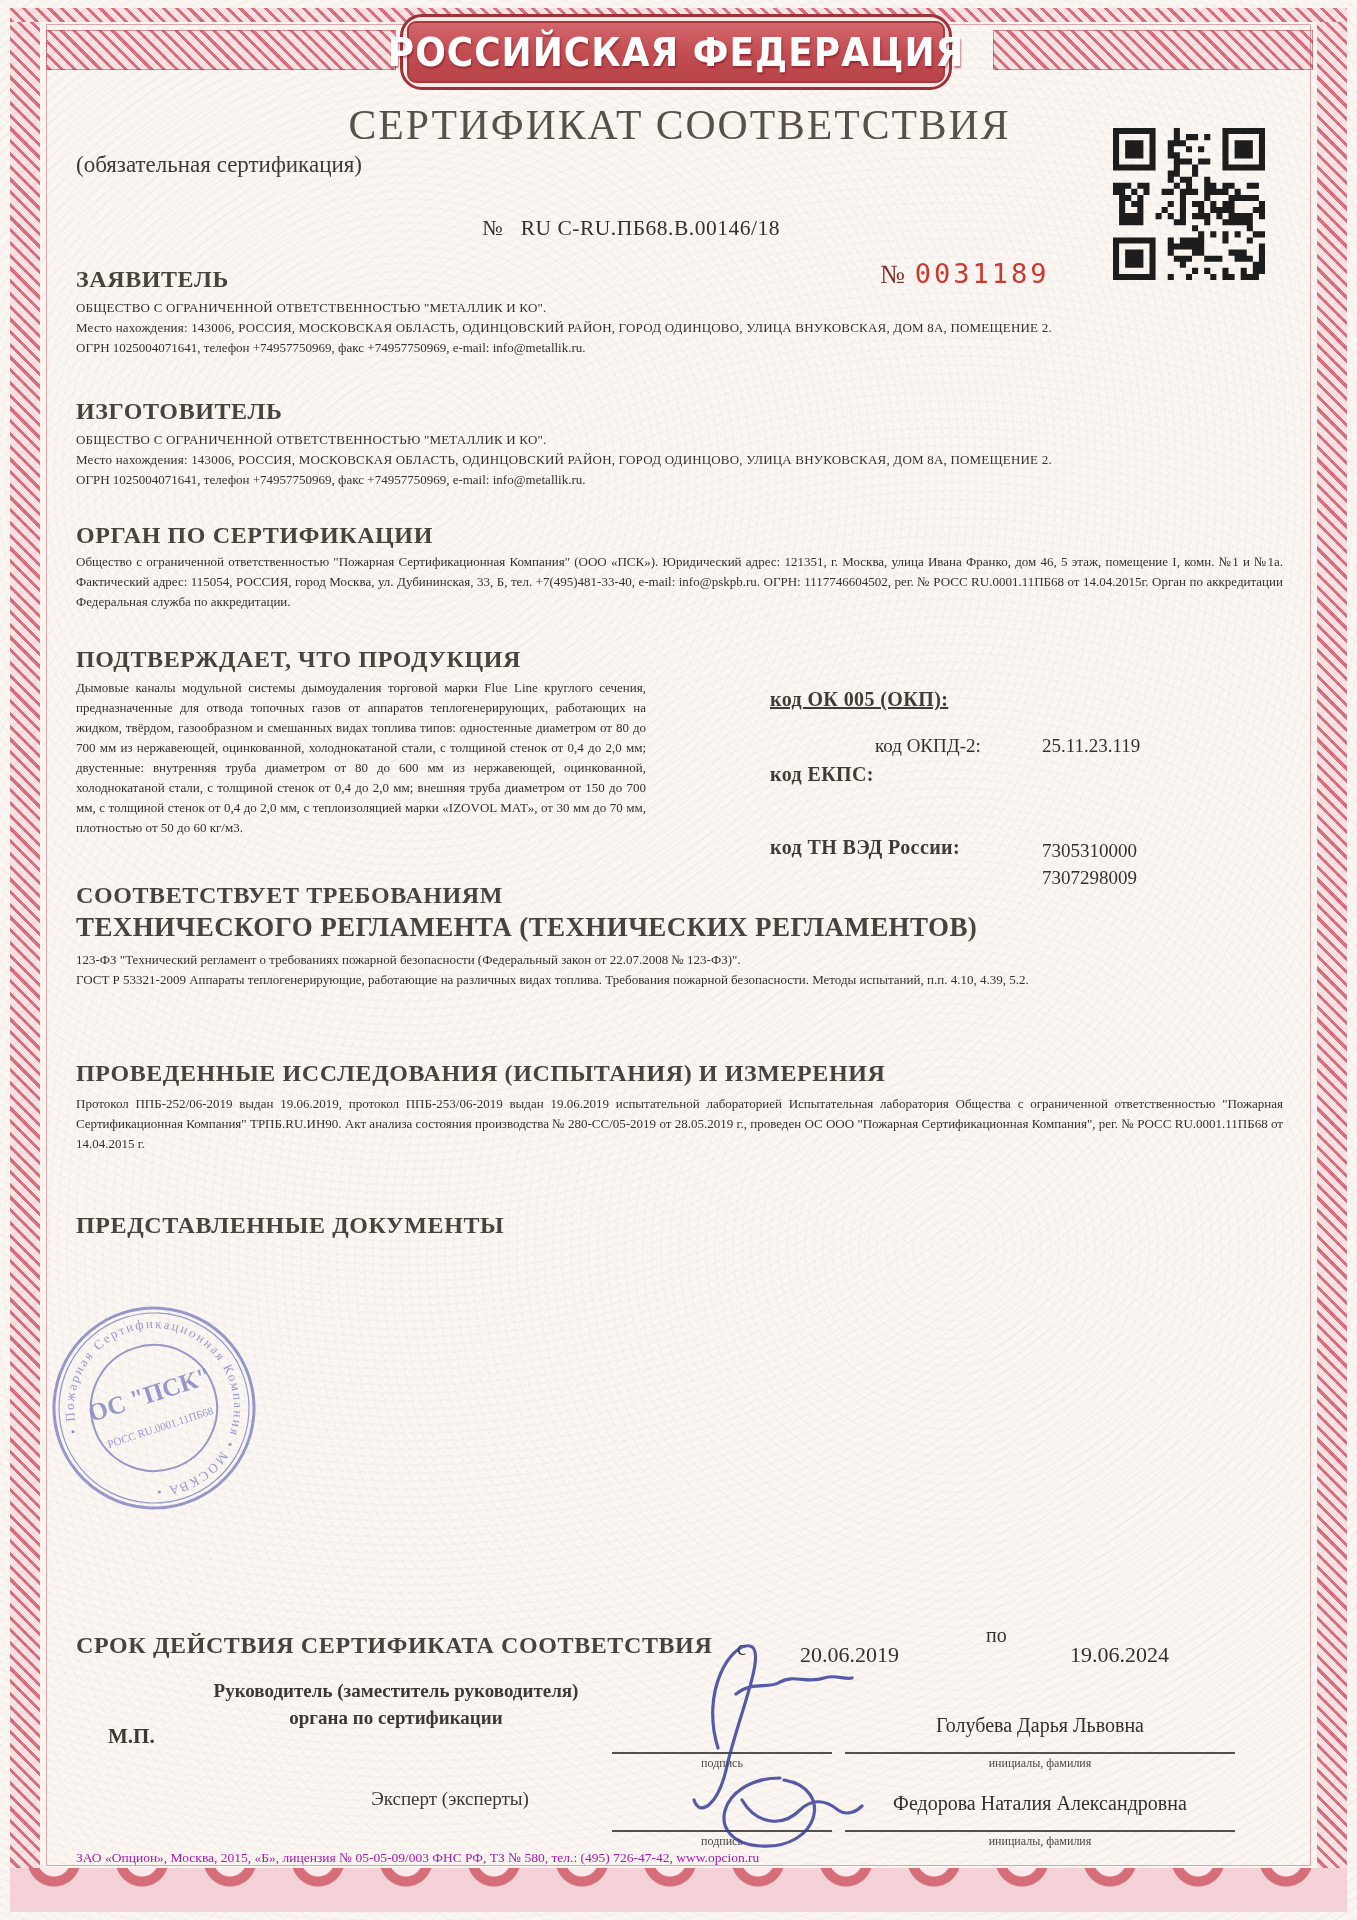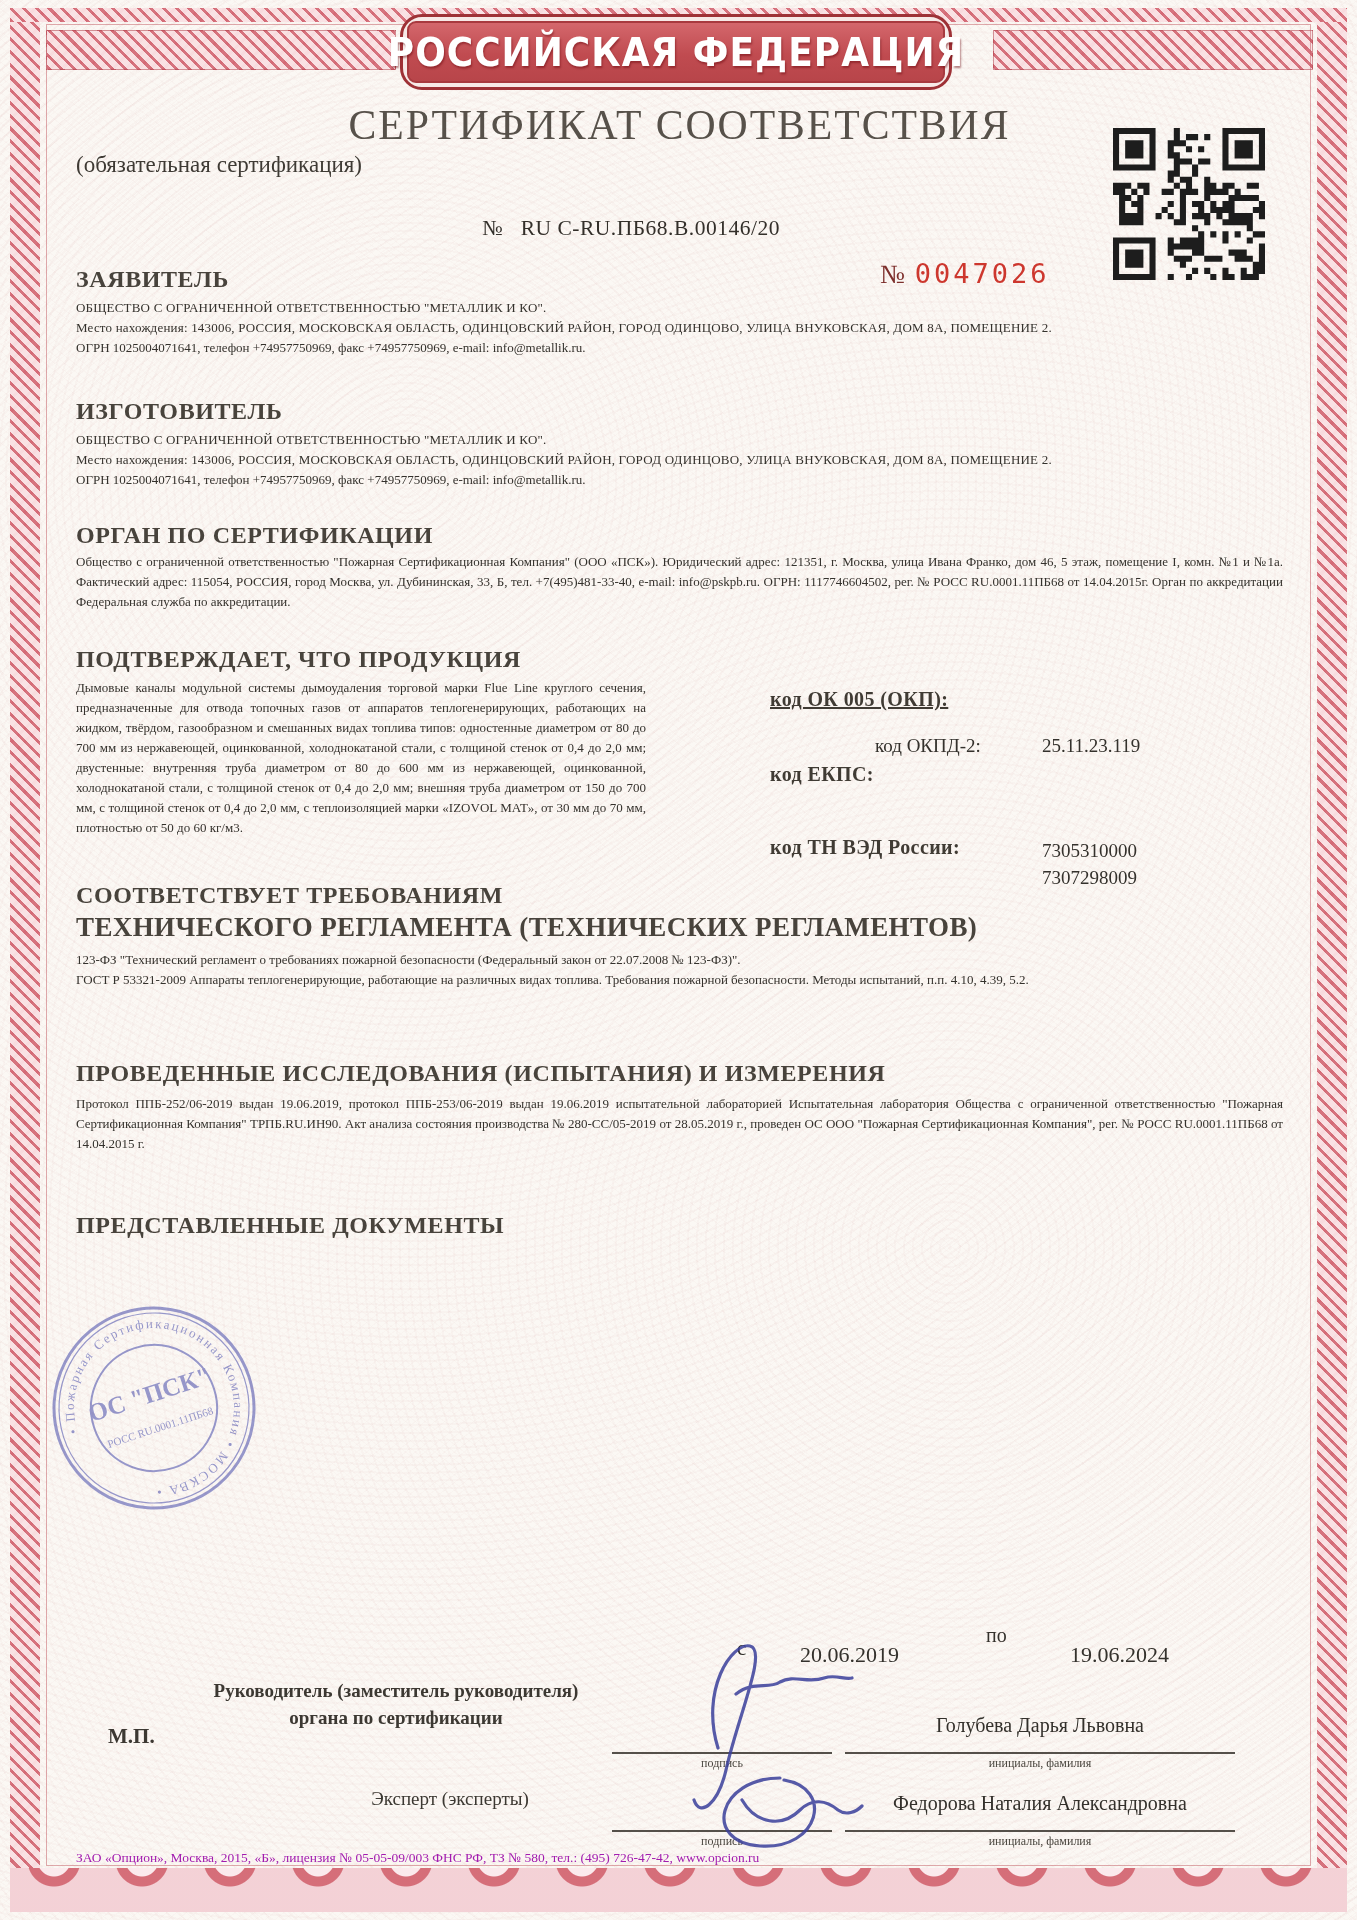--- a/index.html
+++ b/index.html
@@ -84,26 +84,26 @@
   <div class="abs subtitle">(обязательная сертификация)</div>
 
   <div class="abs" style="left:1113px;top:128px;width:152px;height:152px;">
     <svg id="qr-svg" viewBox="0 0 150 150" width="152" height="152">
         <path d="M0,0h6v6h-6zM6,0h6v6h-6zM12,0h6v6h-6zM18,0h6v6h-6zM24,0h6v6h-6zM30,0h6v6h-6zM36,0h6v6h-6zM0,6h6v6h-6zM36,6h6v6h-6zM0,12h6v6h-6zM12,12h6v6h-6zM18,12h6v6h-6zM24,12h6v6h-6zM36,12h6v6h-6zM0,18h6v6h-6zM12,18h6v6h-6zM18,18h6v6h-6zM24,18h6v6h-6zM36,18h6v6h-6zM0,24h6v6h-6zM12,24h6v6h-6zM18,24h6v6h-6zM24,24h6v6h-6zM36,24h6v6h-6zM0,30h6v6h-6zM36,30h6v6h-6zM0,36h6v6h-6zM6,36h6v6h-6zM12,36h6v6h-6zM18,36h6v6h-6zM24,36h6v6h-6zM30,36h6v6h-6zM36,36h6v6h-6zM108,0h6v6h-6zM114,0h6v6h-6zM120,0h6v6h-6zM126,0h6v6h-6zM132,0h6v6h-6zM138,0h6v6h-6zM144,0h6v6h-6zM108,6h6v6h-6zM144,6h6v6h-6zM108,12h6v6h-6zM120,12h6v6h-6zM126,12h6v6h-6zM132,12h6v6h-6zM144,12h6v6h-6zM108,18h6v6h-6zM120,18h6v6h-6zM126,18h6v6h-6zM132,18h6v6h-6zM144,18h6v6h-6zM108,24h6v6h-6zM120,24h6v6h-6zM126,24h6v6h-6zM132,24h6v6h-6zM144,24h6v6h-6zM108,30h6v6h-6zM144,30h6v6h-6zM108,36h6v6h-6zM114,36h6v6h-6zM120,36h6v6h-6zM126,36h6v6h-6zM132,36h6v6h-6zM138,36h6v6h-6zM144,36h6v6h-6zM0,108h6v6h-6zM6,108h6v6h-6zM12,108h6v6h-6zM18,108h6v6h-6zM24,108h6v6h-6zM30,108h6v6h-6zM36,108h6v6h-6zM0,114h6v6h-6zM36,114h6v6h-6zM0,120h6v6h-6zM12,120h6v6h-6zM18,120h6v6h-6zM24,120h6v6h-6zM36,120h6v6h-6zM0,126h6v6h-6zM12,126h6v6h-6zM18,126h6v6h-6zM24,126h6v6h-6zM36,126h6v6h-6zM0,132h6v6h-6zM12,132h6v6h-6zM18,132h6v6h-6zM24,132h6v6h-6zM36,132h6v6h-6zM0,138h6v6h-6zM36,138h6v6h-6zM0,144h6v6h-6zM6,144h6v6h-6zM12,144h6v6h-6zM18,144h6v6h-6zM24,144h6v6h-6zM30,144h6v6h-6zM36,144h6v6h-6zM60,0h6v6h-6zM60,6h6v6h-6zM72,6h6v6h-6zM78,6h6v6h-6zM90,6h6v6h-6zM54,12h6v6h-6zM60,12h6v6h-6zM66,12h6v6h-6zM54,18h6v6h-6zM72,18h6v6h-6zM84,18h6v6h-6zM54,24h6v6h-6zM60,24h6v6h-6zM60,30h6v6h-6zM66,30h6v6h-6zM72,30h6v6h-6zM84,30h6v6h-6zM90,30h6v6h-6zM60,36h6v6h-6zM78,36h6v6h-6zM54,42h6v6h-6zM60,42h6v6h-6zM78,42h6v6h-6zM54,48h6v6h-6zM66,48h6v6h-6zM72,48h6v6h-6zM90,48h6v6h-6zM0,54h6v6h-6zM6,54h6v6h-6zM12,54h6v6h-6zM24,54h6v6h-6zM30,54h6v6h-6zM60,54h6v6h-6zM72,54h6v6h-6zM90,54h6v6h-6zM96,54h6v6h-6zM108,54h6v6h-6zM114,54h6v6h-6zM132,54h6v6h-6zM138,54h6v6h-6zM0,60h6v6h-6zM6,60h6v6h-6zM18,60h6v6h-6zM30,60h6v6h-6zM48,60h6v6h-6zM54,60h6v6h-6zM66,60h6v6h-6zM72,60h6v6h-6zM78,60h6v6h-6zM90,60h6v6h-6zM96,60h6v6h-6zM102,60h6v6h-6zM108,60h6v6h-6zM120,60h6v6h-6zM6,66h6v6h-6zM12,66h6v6h-6zM24,66h6v6h-6zM66,66h6v6h-6zM90,66h6v6h-6zM114,66h6v6h-6zM120,66h6v6h-6zM126,66h6v6h-6zM132,66h6v6h-6zM138,66h6v6h-6zM6,72h6v6h-6zM18,72h6v6h-6zM24,72h6v6h-6zM54,72h6v6h-6zM66,72h6v6h-6zM78,72h6v6h-6zM84,72h6v6h-6zM96,72h6v6h-6zM108,72h6v6h-6zM114,72h6v6h-6zM144,72h6v6h-6zM6,78h6v6h-6zM24,78h6v6h-6zM48,78h6v6h-6zM66,78h6v6h-6zM84,78h6v6h-6zM96,78h6v6h-6zM102,78h6v6h-6zM108,78h6v6h-6zM114,78h6v6h-6zM138,78h6v6h-6zM144,78h6v6h-6zM6,84h6v6h-6zM12,84h6v6h-6zM18,84h6v6h-6zM24,84h6v6h-6zM42,84h6v6h-6zM54,84h6v6h-6zM66,84h6v6h-6zM78,84h6v6h-6zM84,84h6v6h-6zM90,84h6v6h-6zM102,84h6v6h-6zM114,84h6v6h-6zM120,84h6v6h-6zM126,84h6v6h-6zM132,84h6v6h-6zM144,84h6v6h-6zM6,90h6v6h-6zM12,90h6v6h-6zM18,90h6v6h-6zM24,90h6v6h-6zM60,90h6v6h-6zM66,90h6v6h-6zM90,90h6v6h-6zM108,90h6v6h-6zM114,90h6v6h-6zM120,90h6v6h-6zM126,90h6v6h-6zM132,90h6v6h-6zM78,96h6v6h-6zM132,96h6v6h-6zM84,102h6v6h-6zM96,102h6v6h-6zM108,102h6v6h-6zM120,102h6v6h-6zM138,102h6v6h-6zM144,102h6v6h-6zM54,108h6v6h-6zM66,108h6v6h-6zM72,108h6v6h-6zM78,108h6v6h-6zM84,108h6v6h-6zM108,108h6v6h-6zM132,108h6v6h-6zM54,114h6v6h-6zM60,114h6v6h-6zM66,114h6v6h-6zM72,114h6v6h-6zM78,114h6v6h-6zM84,114h6v6h-6zM144,114h6v6h-6zM54,120h6v6h-6zM78,120h6v6h-6zM84,120h6v6h-6zM114,120h6v6h-6zM120,120h6v6h-6zM126,120h6v6h-6zM144,120h6v6h-6zM60,126h6v6h-6zM66,126h6v6h-6zM72,126h6v6h-6zM90,126h6v6h-6zM96,126h6v6h-6zM102,126h6v6h-6zM120,126h6v6h-6zM126,126h6v6h-6zM132,126h6v6h-6zM144,126h6v6h-6zM66,132h6v6h-6zM138,132h6v6h-6zM144,132h6v6h-6zM78,138h6v6h-6zM90,138h6v6h-6zM108,138h6v6h-6zM126,138h6v6h-6zM138,138h6v6h-6zM144,138h6v6h-6zM54,144h6v6h-6zM72,144h6v6h-6zM96,144h6v6h-6zM108,144h6v6h-6zM114,144h6v6h-6zM126,144h6v6h-6zM132,144h6v6h-6zM138,144h6v6h-6z" fill="#1d1d1d"></path>
       </svg>
   </div>
 
   <div class="abs certnum">
     <span>№</span>&nbsp;&nbsp;
-    <span>RU C-RU.ПБ68.В.00146/20</span>
+    <span>RU C-RU.ПБ68.В.00146/18</span>
   </div>
 
   <div class="abs h" style="left:76px;top:266px;">ЗАЯВИТЕЛЬ</div>
   <div class="abs blanknum">
-    <span class="pfx">№</span><span class="digits">0047026</span>
+    <span class="pfx">№</span><span class="digits">0031189</span>
   </div>
   <div class="abs para" style="left:76px;top:298px;width:1207px;">
     <div class="caps">ОБЩЕСТВО С ОГРАНИЧЕННОЙ ОТВЕТСТВЕННОСТЬЮ "МЕТАЛЛИК И КО".</div>
     <div class="caps">Место нахождения: 143006, РОССИЯ, МОСКОВСКАЯ ОБЛАСТЬ, ОДИНЦОВСКИЙ РАЙОН, ГОРОД ОДИНЦОВО, УЛИЦА ВНУКОВСКАЯ, ДОМ 8А, ПОМЕЩЕНИЕ 2.</div>
     <div>ОГРН 1025004071641, телефон +74957750969, факс +74957750969, e-mail: info@metallik.ru.</div>
   </div>
 
   <div class="abs h" style="left:76px;top:398px;">ИЗГОТОВИТЕЛЬ</div>
   <div class="abs para" style="left:76px;top:430px;width:1207px;">
     <div class="caps">ОБЩЕСТВО С ОГРАНИЧЕННОЙ ОТВЕТСТВЕННОСТЬЮ "МЕТАЛЛИК И КО".</div>
@@ -130,20 +130,21 @@
   <div class="abs para" style="left:76px;top:950px;width:1207px;">
     <div>123-ФЗ "Технический регламент о требованиях пожарной безопасности (Федеральный закон от 22.07.2008 № 123-ФЗ)".</div>
     <div>ГОСТ Р 53321-2009 Аппараты теплогенерирующие, работающие на различных видах топлива. Требования пожарной безопасности. Методы испытаний, п.п. 4.10, 4.39, 5.2.</div>
   </div>
 
   <div class="abs h" style="left:76px;top:1060px;">ПРОВЕДЕННЫЕ ИССЛЕДОВАНИЯ (ИСПЫТАНИЯ) И ИЗМЕРЕНИЯ</div>
   <div class="abs para" style="left:76px;top:1094px;width:1207px;">Протокол ППБ-252/06-2019 выдан 19.06.2019, протокол ППБ-253/06-2019 выдан 19.06.2019 испытательной лабораторией Испытательная лаборатория Общества с ограниченной ответственностью "Пожарная Сертификационная Компания" ТРПБ.RU.ИН90. Акт анализа состояния производства № 280-СС/05-2019 от 28.05.2019 г., проведен ОС ООО "Пожарная Сертификационная Компания", рег. № РОСС RU.0001.11ПБ68 от 14.04.2015 г.</div>
 
   <div class="abs h" style="left:76px;top:1212px;">ПРЕДСТАВЛЕННЫЕ ДОКУМЕНТЫ</div>
 
+  <div class="abs h" style="left:76px;top:1632px;">СРОК ДЕЙСТВИЯ СЕРТИФИКАТА СООТВЕТСТВИЯ</div>
   <div class="abs" style="left:737px;top:1636px;font-size:21px;color:#34312c;">с</div>
   <div class="abs" style="left:800px;top:1642px;font-size:22px;color:#34312c;">20.06.2019</div>
   <div class="abs" style="left:986px;top:1624px;font-size:20px;color:#34312c;">по</div>
   <div class="abs" style="left:1070px;top:1642px;font-size:22px;color:#34312c;">19.06.2024</div>
 
   <div class="abs role" style="left:178px;top:1678px;width:436px;">
     <div>Руководитель (заместитель руководителя)</div>
     <div>органа по сертификации</div>
   </div>
   <div class="abs" style="left:108px;top:1724px;font-size:21px;font-weight:700;color:#3c3832;">М.П.</div>

